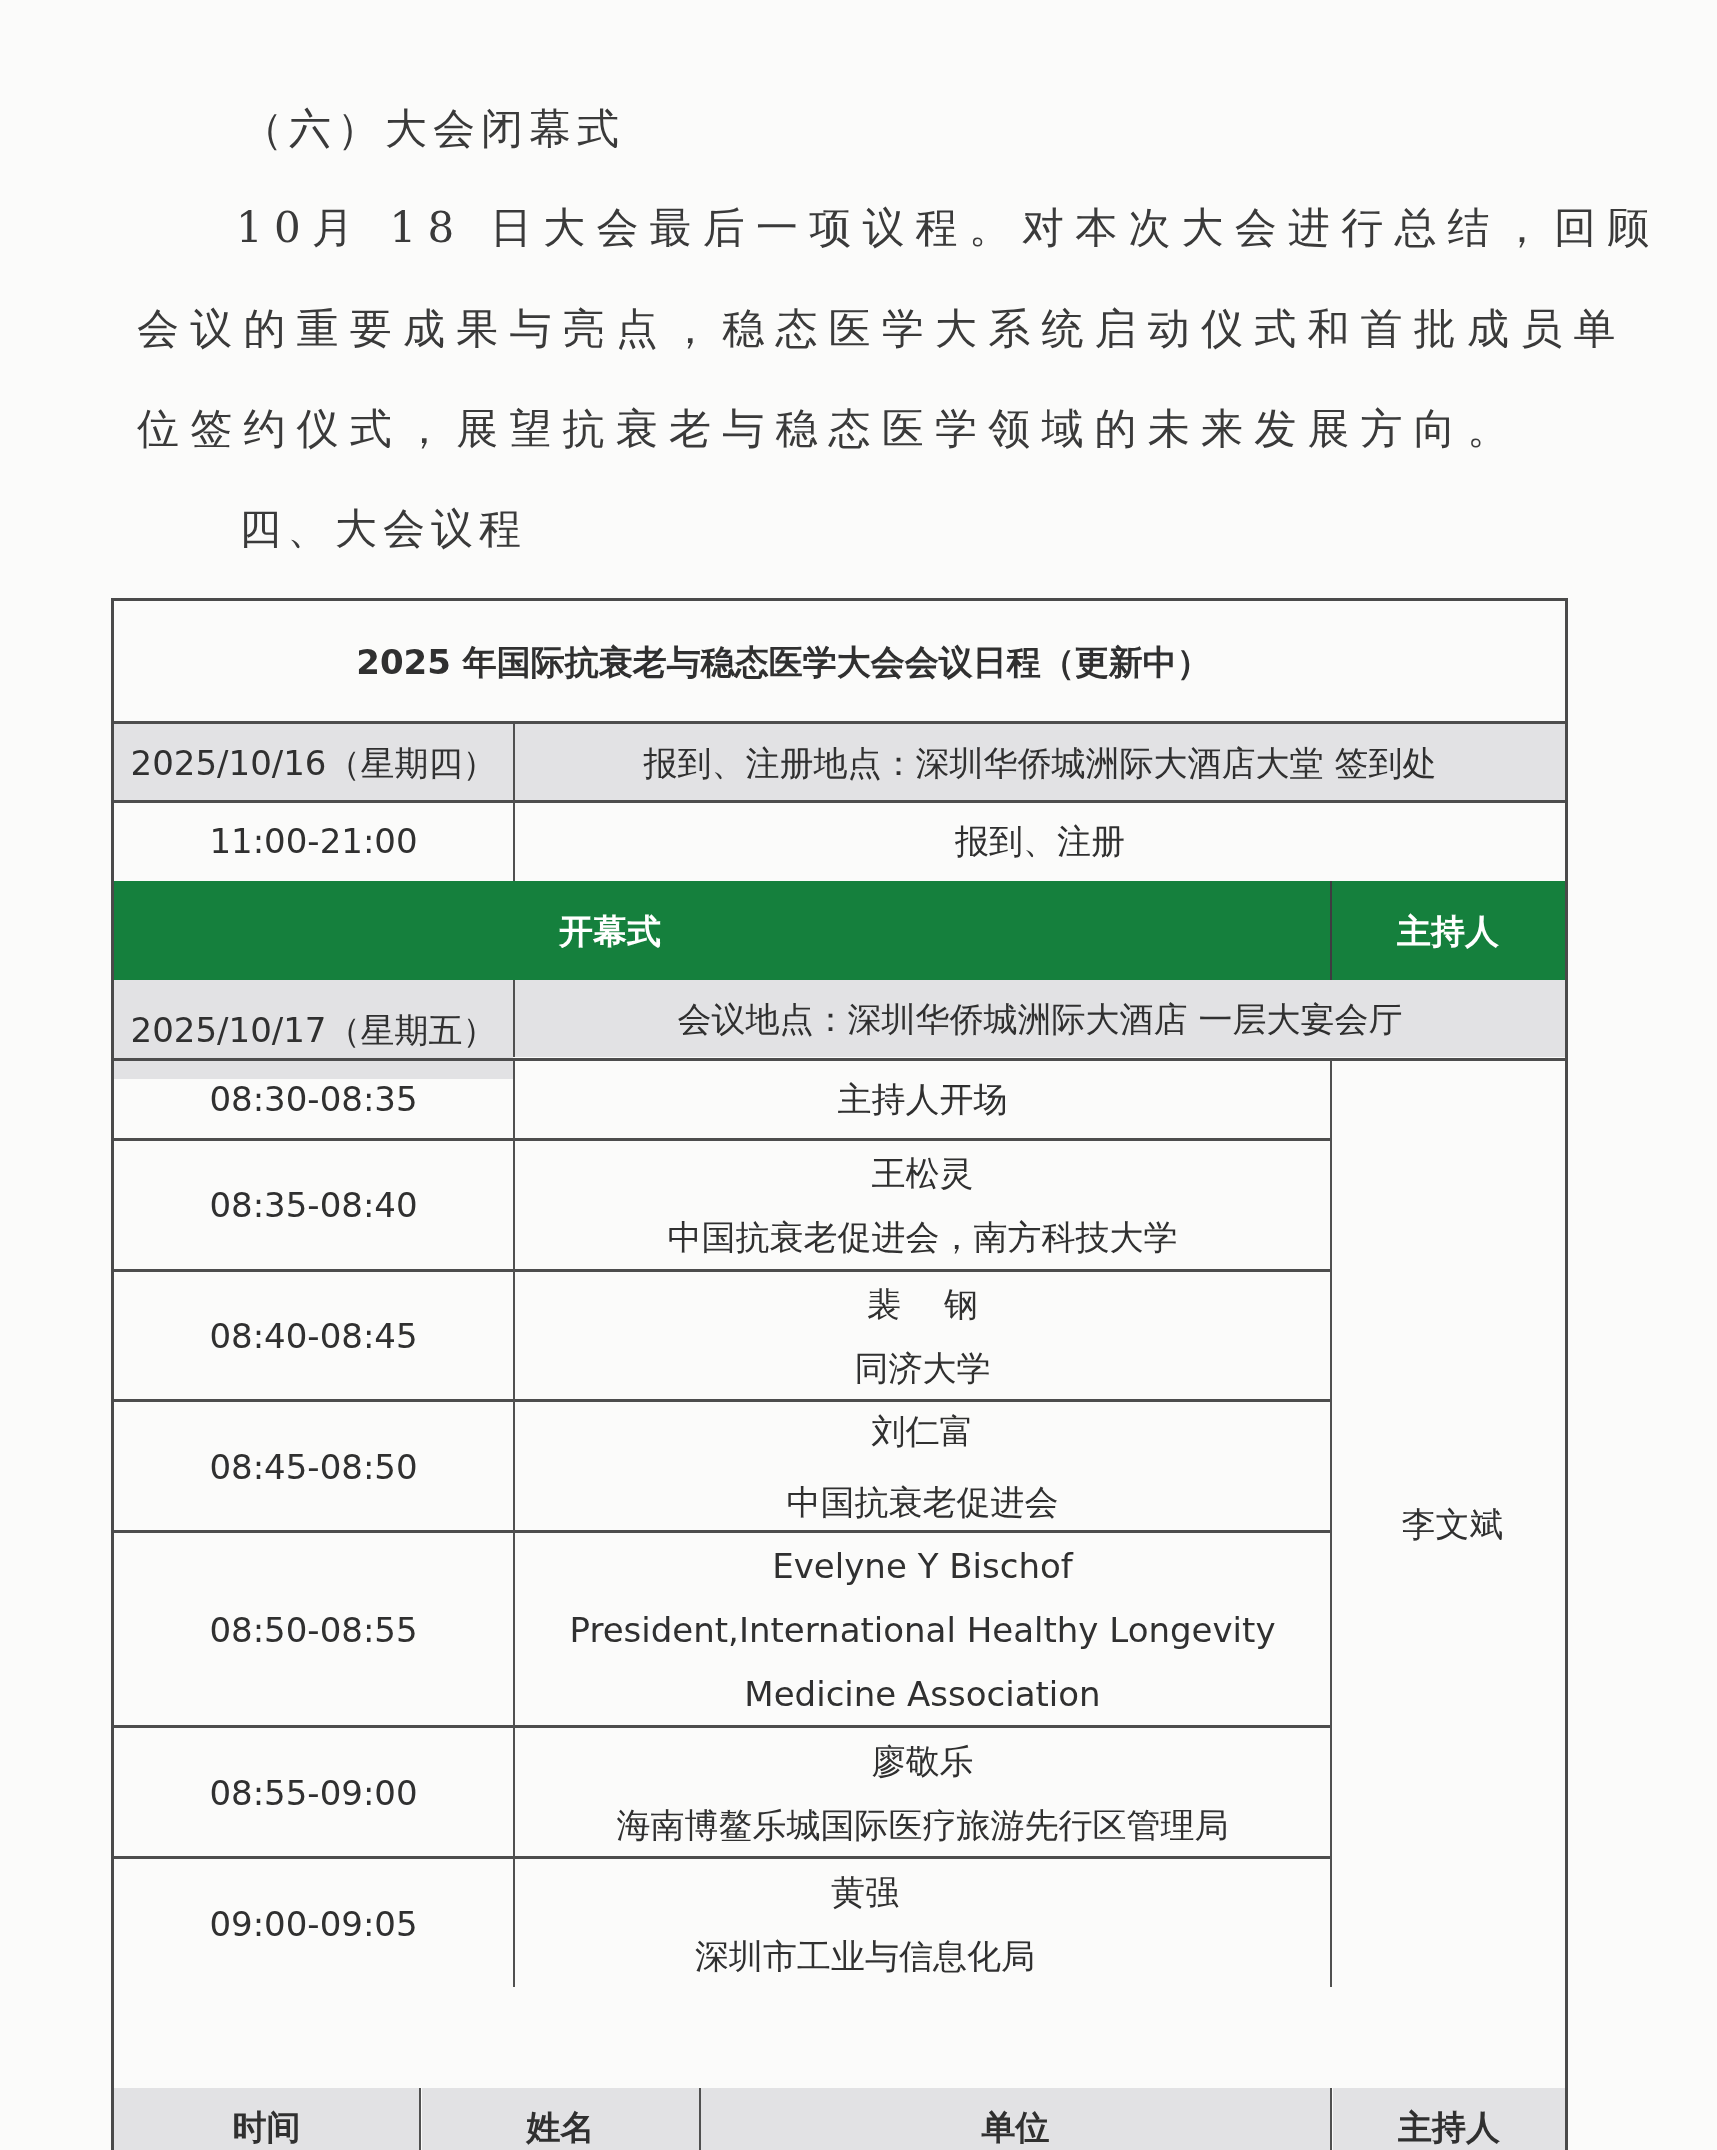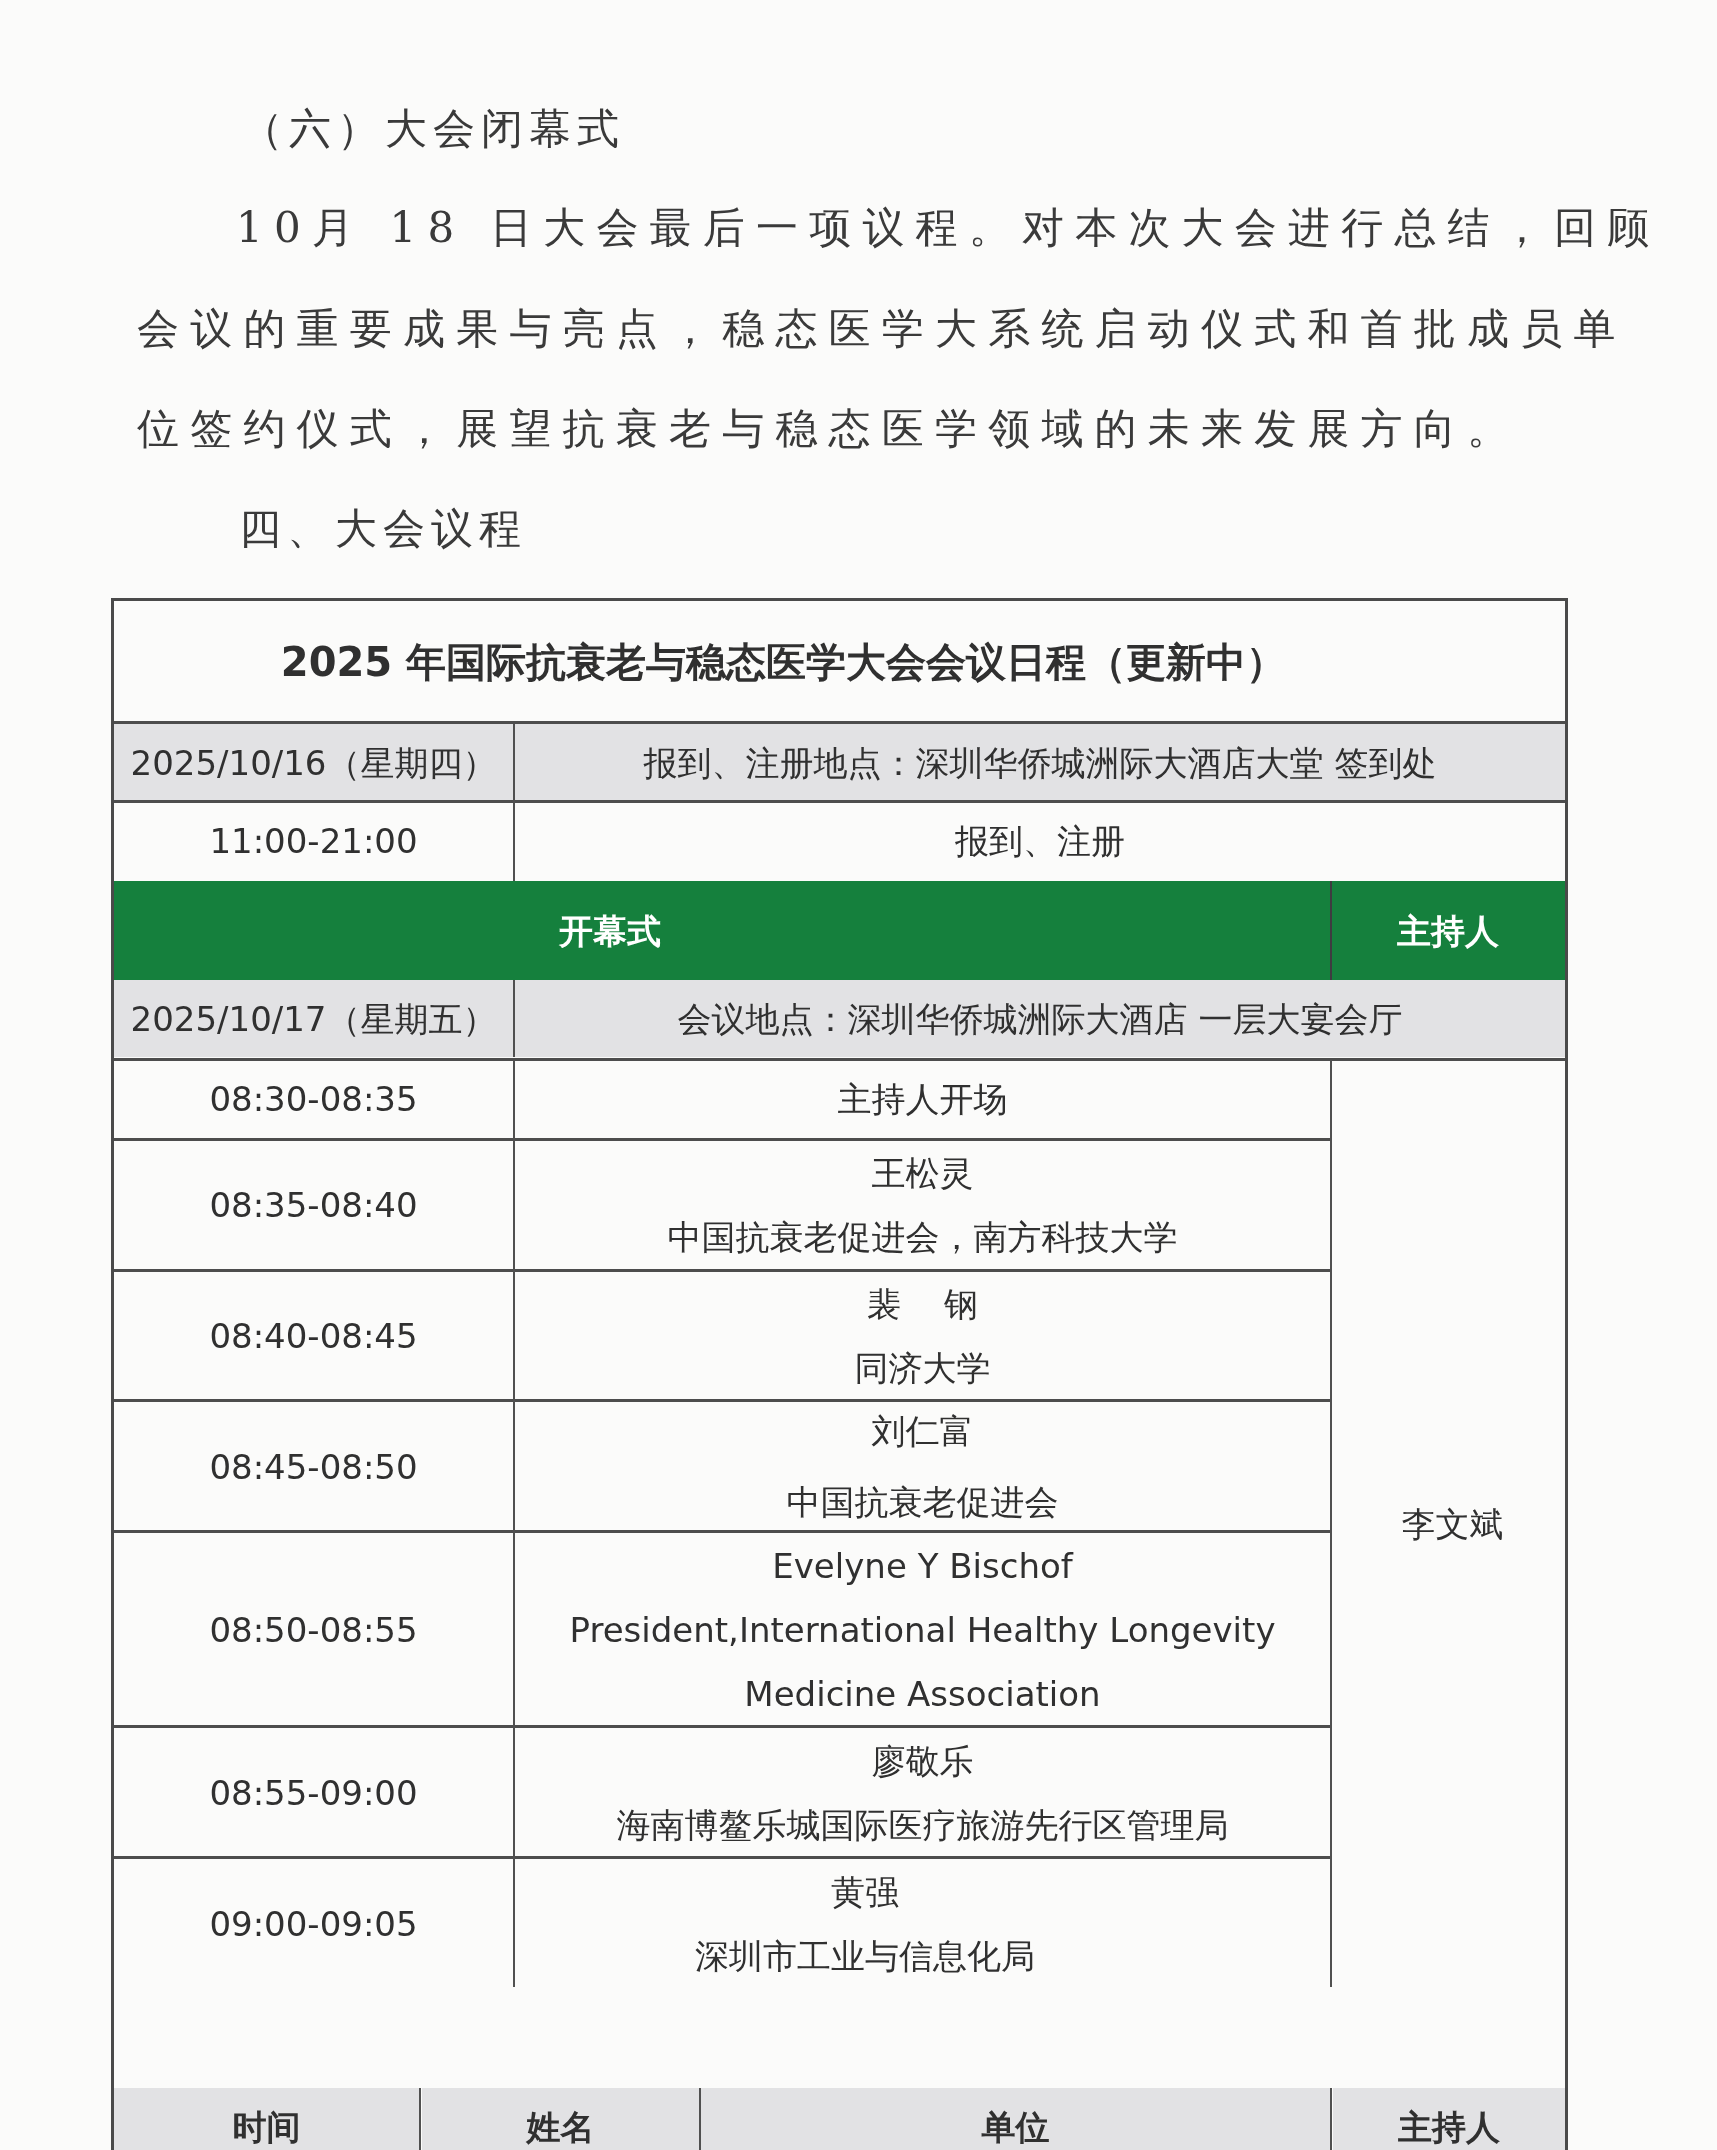--- a/index.html
+++ b/index.html
@@ -33,36 +33,36 @@
 <body>
 
 <div class="para serif" style="left:241px; top:108px; letter-spacing:6px;">（六）大会闭幕式</div>
 <div class="para serif" style="left:236px; top:207px; letter-spacing:11.2px;">10月 18 日大会最后一项议程。对本次大会进行总结，回顾</div>
 <div class="para serif" style="left:137px; top:308px; letter-spacing:11.2px;">会议的重要成果与亮点，稳态医学大系统启动仪式和首批成员单</div>
 <div class="para serif" style="left:137px; top:408px; letter-spacing:11.2px;">位签约仪式，展望抗衰老与稳态医学领域的未来发展方向。</div>
 <div class="para serif" style="left:239px; top:508px; letter-spacing:6px;">四、大会议程</div>
 
 <div class="tbl">
 
-  <div class="cell bold" style="left:0; top:0; width:1339px; height:121px; font-size:40px;">2025 年国际抗衰老与稳态医学大会会议日程（更新中）</div>
+  <div class="cell bold" style="left:0; top:0; width:1339px; height:121px; font-size:34px;">2025 年国际抗衰老与稳态医学大会会议日程（更新中）</div>
   <div class="hl" style="left:0; top:120px; width:1451px;"></div>
 
   <div class="cell gray" style="left:0; top:123px; width:399px; height:77px;">2025/10/16（星期四）</div>
   <div class="cell gray" style="left:401px; top:123px; width:1050px; height:77px;">报到、注册地点：深圳华侨城洲际大酒店大堂  签到处</div>
   <div class="hl" style="left:0; top:199px; width:1451px;"></div>
 
   <div class="cell" style="left:0; top:201px; width:399px; height:77px;">11:00-21:00</div>
   <div class="cell" style="left:401px; top:201px; width:1050px; height:77px;">报到、注册</div>
   <div class="vl" style="left:399px; top:123px; height:157px;"></div>
 
   <div class="cell dark" style="left:0; top:280px; width:1216px; height:100px; padding-right:224px;">开幕式</div>
   <div class="cell dark" style="left:1217px; top:280px; width:234px; height:100px;">主持人</div>
   <div class="vl" style="left:1216px; top:280px; height:100px; background:#3e3b40;"></div>
 
-  <div class="cell gray" style="left:0; top:379px; width:399px; height:77px;text-align:right;">2025/10/17（星期五）</div>
+  <div class="cell gray" style="left:0; top:379px; width:399px; height:99px;text-align:right;">2025/10/17（星期五）</div>
   <div class="cell gray" style="left:401px; top:379px; width:1050px; height:77px;">会议地点：深圳华侨城洲际大酒店  一层大宴会厅</div>
   <div class="hl" style="left:0; top:457px; width:1451px;"></div>
   <div class="vl" style="left:399px; top:379px; height:77px;"></div>
 
   <div class="cell" style="left:0; top:459px; width:399px; height:77px;">08:30-08:35</div>
   <div class="cell" style="left:401px; top:459px; width:815px; height:77px;">
     <span>主持人开场</span>
   </div>
   <div class="hl" style="left:0; top:537px; width:1216px;"></div>
 

